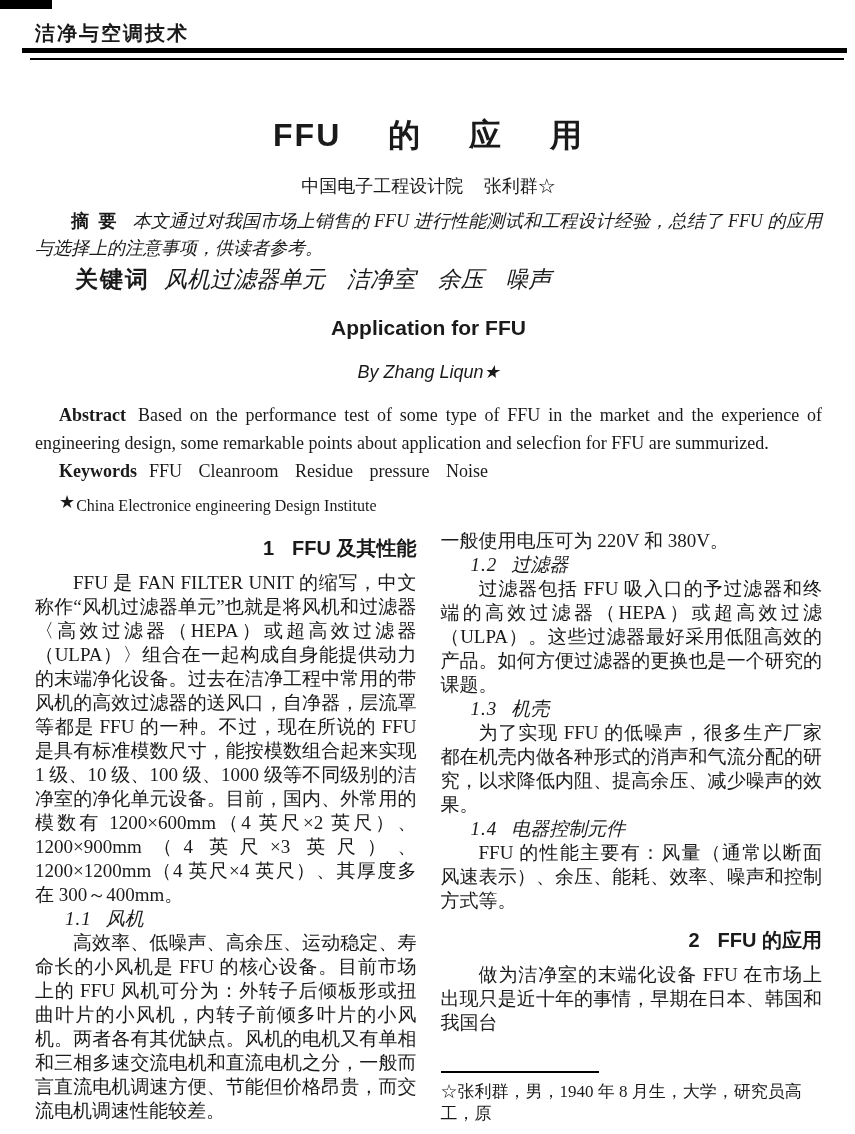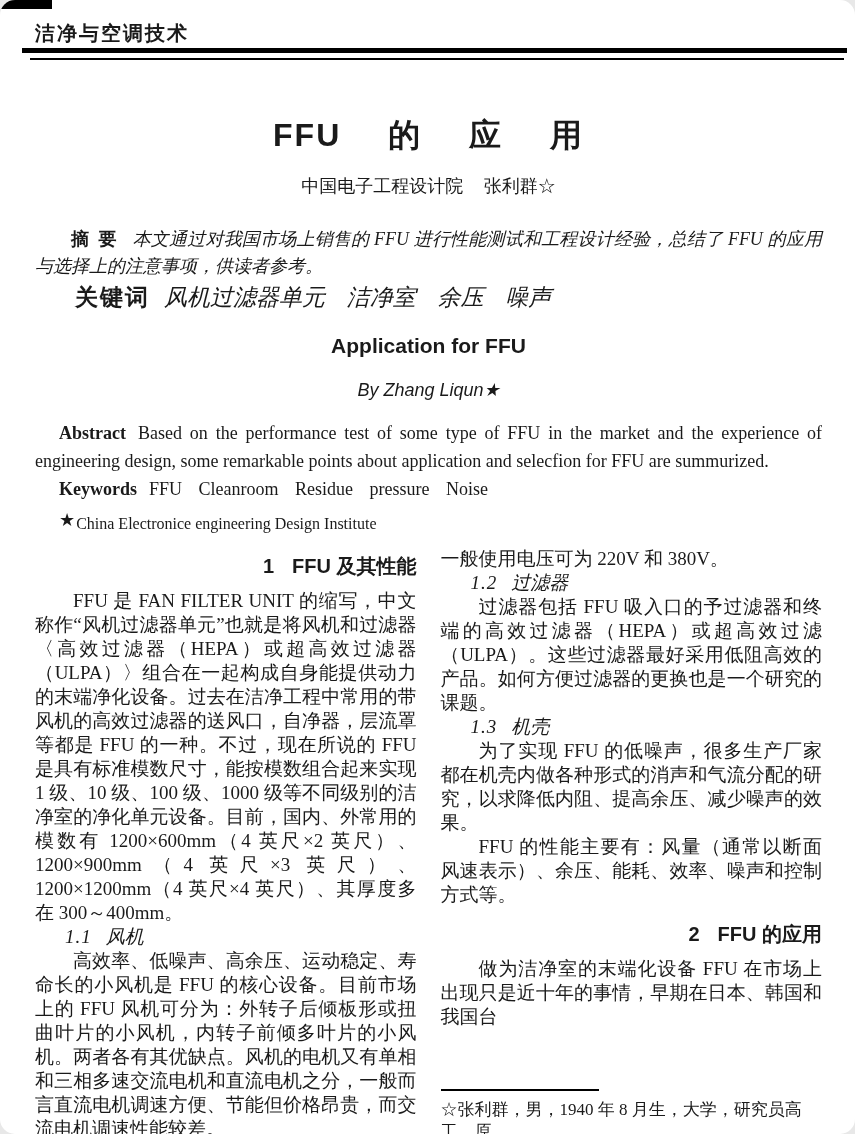--- a/index.html
+++ b/index.html
@@ -4,21 +4,20 @@
 <style>
   html, body { margin: 0; padding: 0; background: #e8e8e8; }
   .page {
     position: relative;
     width: 855px; height: 1134px;
     margin: 0 auto;
     background: #ffffff;
     color: #1a1a1a;
     font-family: "Liberation Serif", serif;
     overflow: hidden;
-    border-radius: 15px;
   }
   .corner-mark {
     position: absolute; left: 0; top: 0;
     width: 52px; height: 9px; background: #000;
   }
   .masthead {
     position: absolute; left: 35px; top: 20px;
     font-family: "Liberation Sans", sans-serif;
     font-weight: bold; font-size: 20px; letter-spacing: 2px;
   }
@@ -35,21 +34,21 @@
     word-spacing: 36px; letter-spacing: 2px;
     line-height: 46px;
   }
   .author {
     margin-top: 16px; text-align: center;
     font-size: 18px; 
     word-spacing: 16px; line-height: 24px;
   }
 
   .cn-abstract {
-    margin: 28px 0 0 0;
+    margin: 10px 0 0 0;
     font-size: 18px; line-height: 27px;
     text-align: justify; font-style: italic;
     text-indent: 36px;
   }
   .cn-label {
     font-style: normal; font-weight: bold;
     font-family: "Liberation Sans", sans-serif;
     margin-right: 14px; letter-spacing: 2px;
   }
   .cn-keywords {
@@ -162,20 +161,23 @@
       <div class="col right">
         <p class="para cont">一般使用电压可为 220V 和 380V。</p>
         <div class="sub-heading">
           <span class="num">1.2</span><span>过滤器</span>
         </div>
         <p class="para">过滤器包括 FFU 吸入口的予过滤器和终端的高效过滤器（HEPA）或超高效过滤（ULPA）。这些过滤器最好采用低阻高效的产品。如何方便过滤器的更换也是一个研究的课题。</p>
         <div class="sub-heading">
           <span class="num">1.3</span><span>机壳</span>
         </div>
         <p class="para">为了实现 FFU 的低噪声，很多生产厂家都在机壳内做各种形式的消声和气流分配的研究，以求降低内阻、提高余压、减少噪声的效果。</p>
+        <div class="sub-heading">
+          <span class="num">1.4</span><span>电器控制元件</span>
+        </div>
         <p class="para">FFU 的性能主要有：风量（通常以断面风速表示）、余压、能耗、效率、噪声和控制方式等。</p>
         <div class="sec-heading" style="margin-top:14px;">
           <span class="num">2</span><span>FFU 的应用</span>
         </div>
         <p class="para">做为洁净室的末端化设备 FFU 在市场上出现只是近十年的事情，早期在日本、韩国和我国台</p>
 
         <div class="footnote">
           <div class="fn-rule"></div>
           <p class="fn-line">☆张利群，男，1940 年 8 月生，大学，研究员高工，原</p>
 

